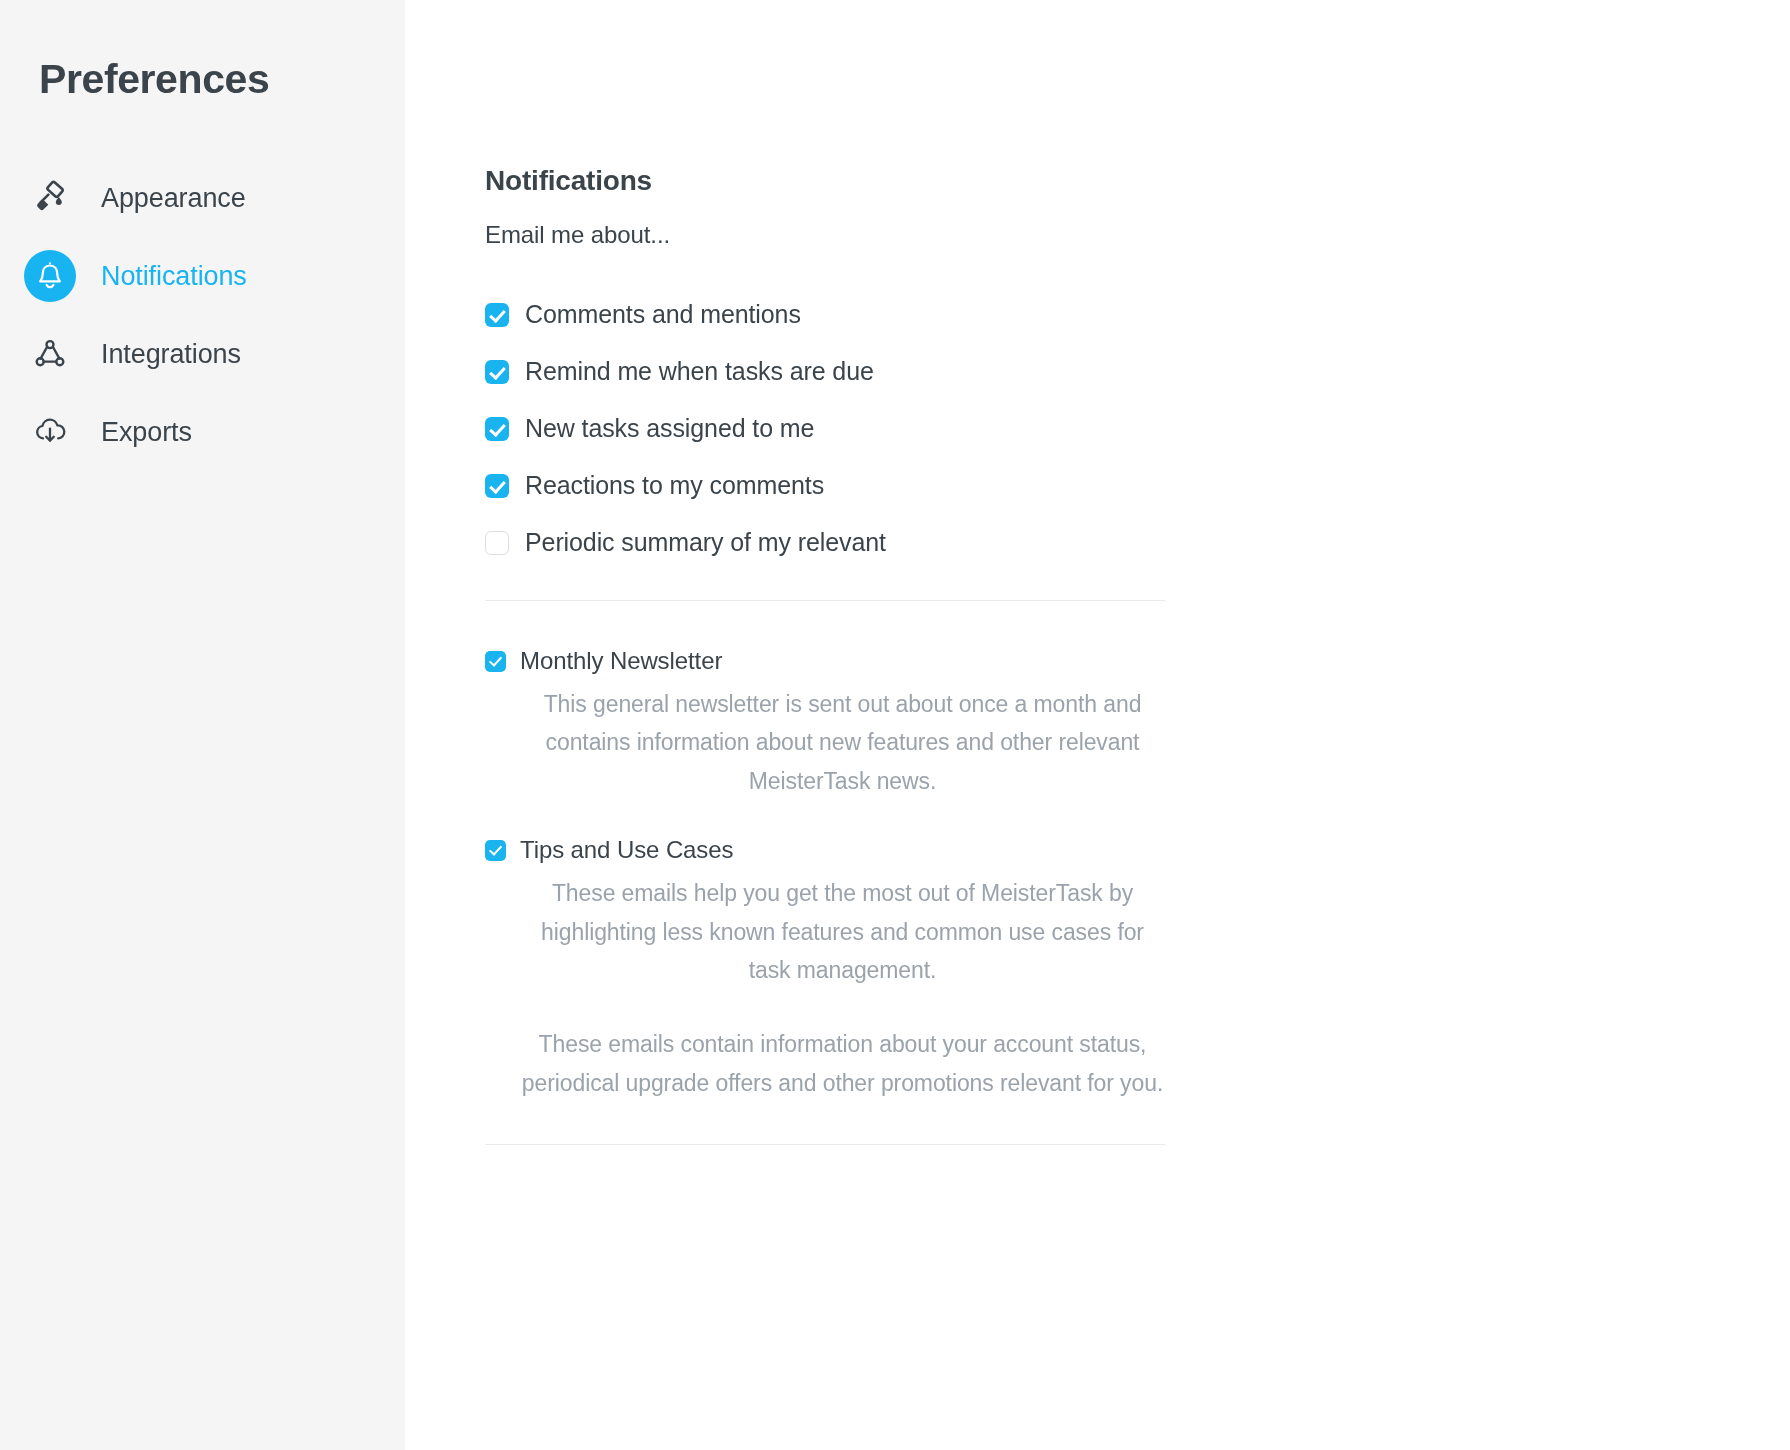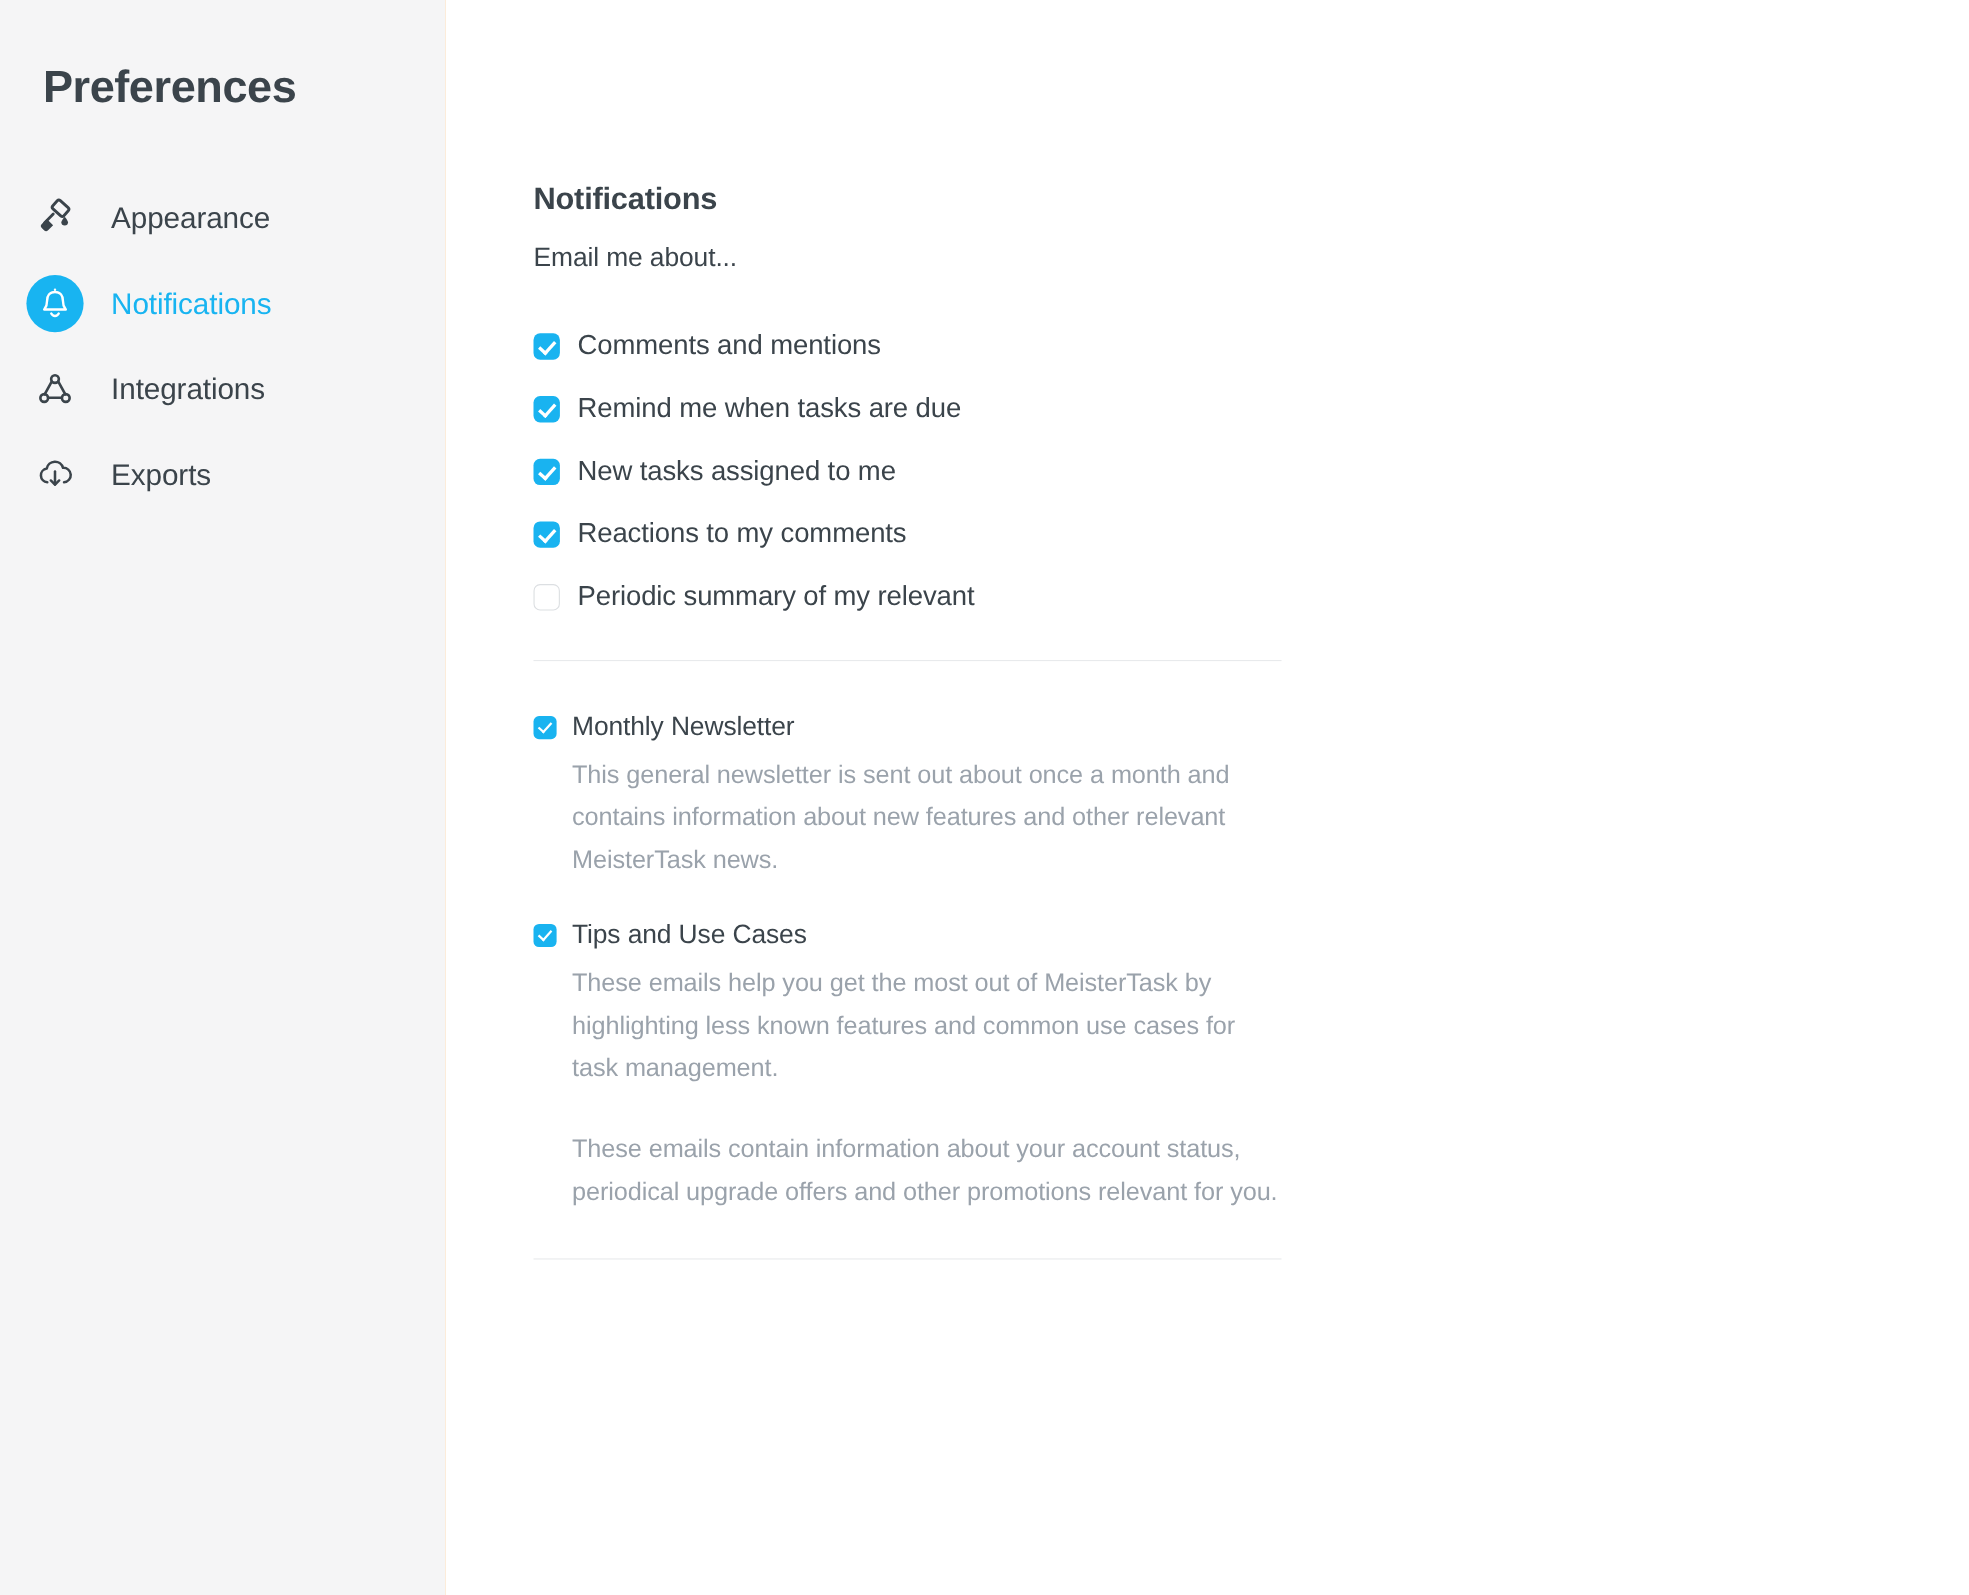--- a/index.html
+++ b/index.html
@@ -10,21 +10,21 @@
     background: #ffffff;
     font-family: "Liberation Sans", sans-serif;
     overflow: hidden;
   }
 
   #app {
     position: relative;
     width: 1790px;
     height: 1450px;
     display: flex;
-    background: #fdba74;
+    background: #f0abfc;
   }
 
   
   .sidebar {
     width: 405px;
     height: 1450px;
     background: #f5f5f6;
     flex: 0 0 405px;
     position: relative;
   }
@@ -153,20 +153,21 @@
   .divider {
     height: 1px;
     background: #e8eaec;
     width: 680px;
     margin: 40px 0 46px 0;
   }
 
   
   .news-block {
     margin-bottom: 36px;
+    text-align: center;
   }
 
   .news-head {
     display: flex;
     align-items: center;
     margin-bottom: 10px;
     cursor: pointer;
   }
 
   .cb-sm {

